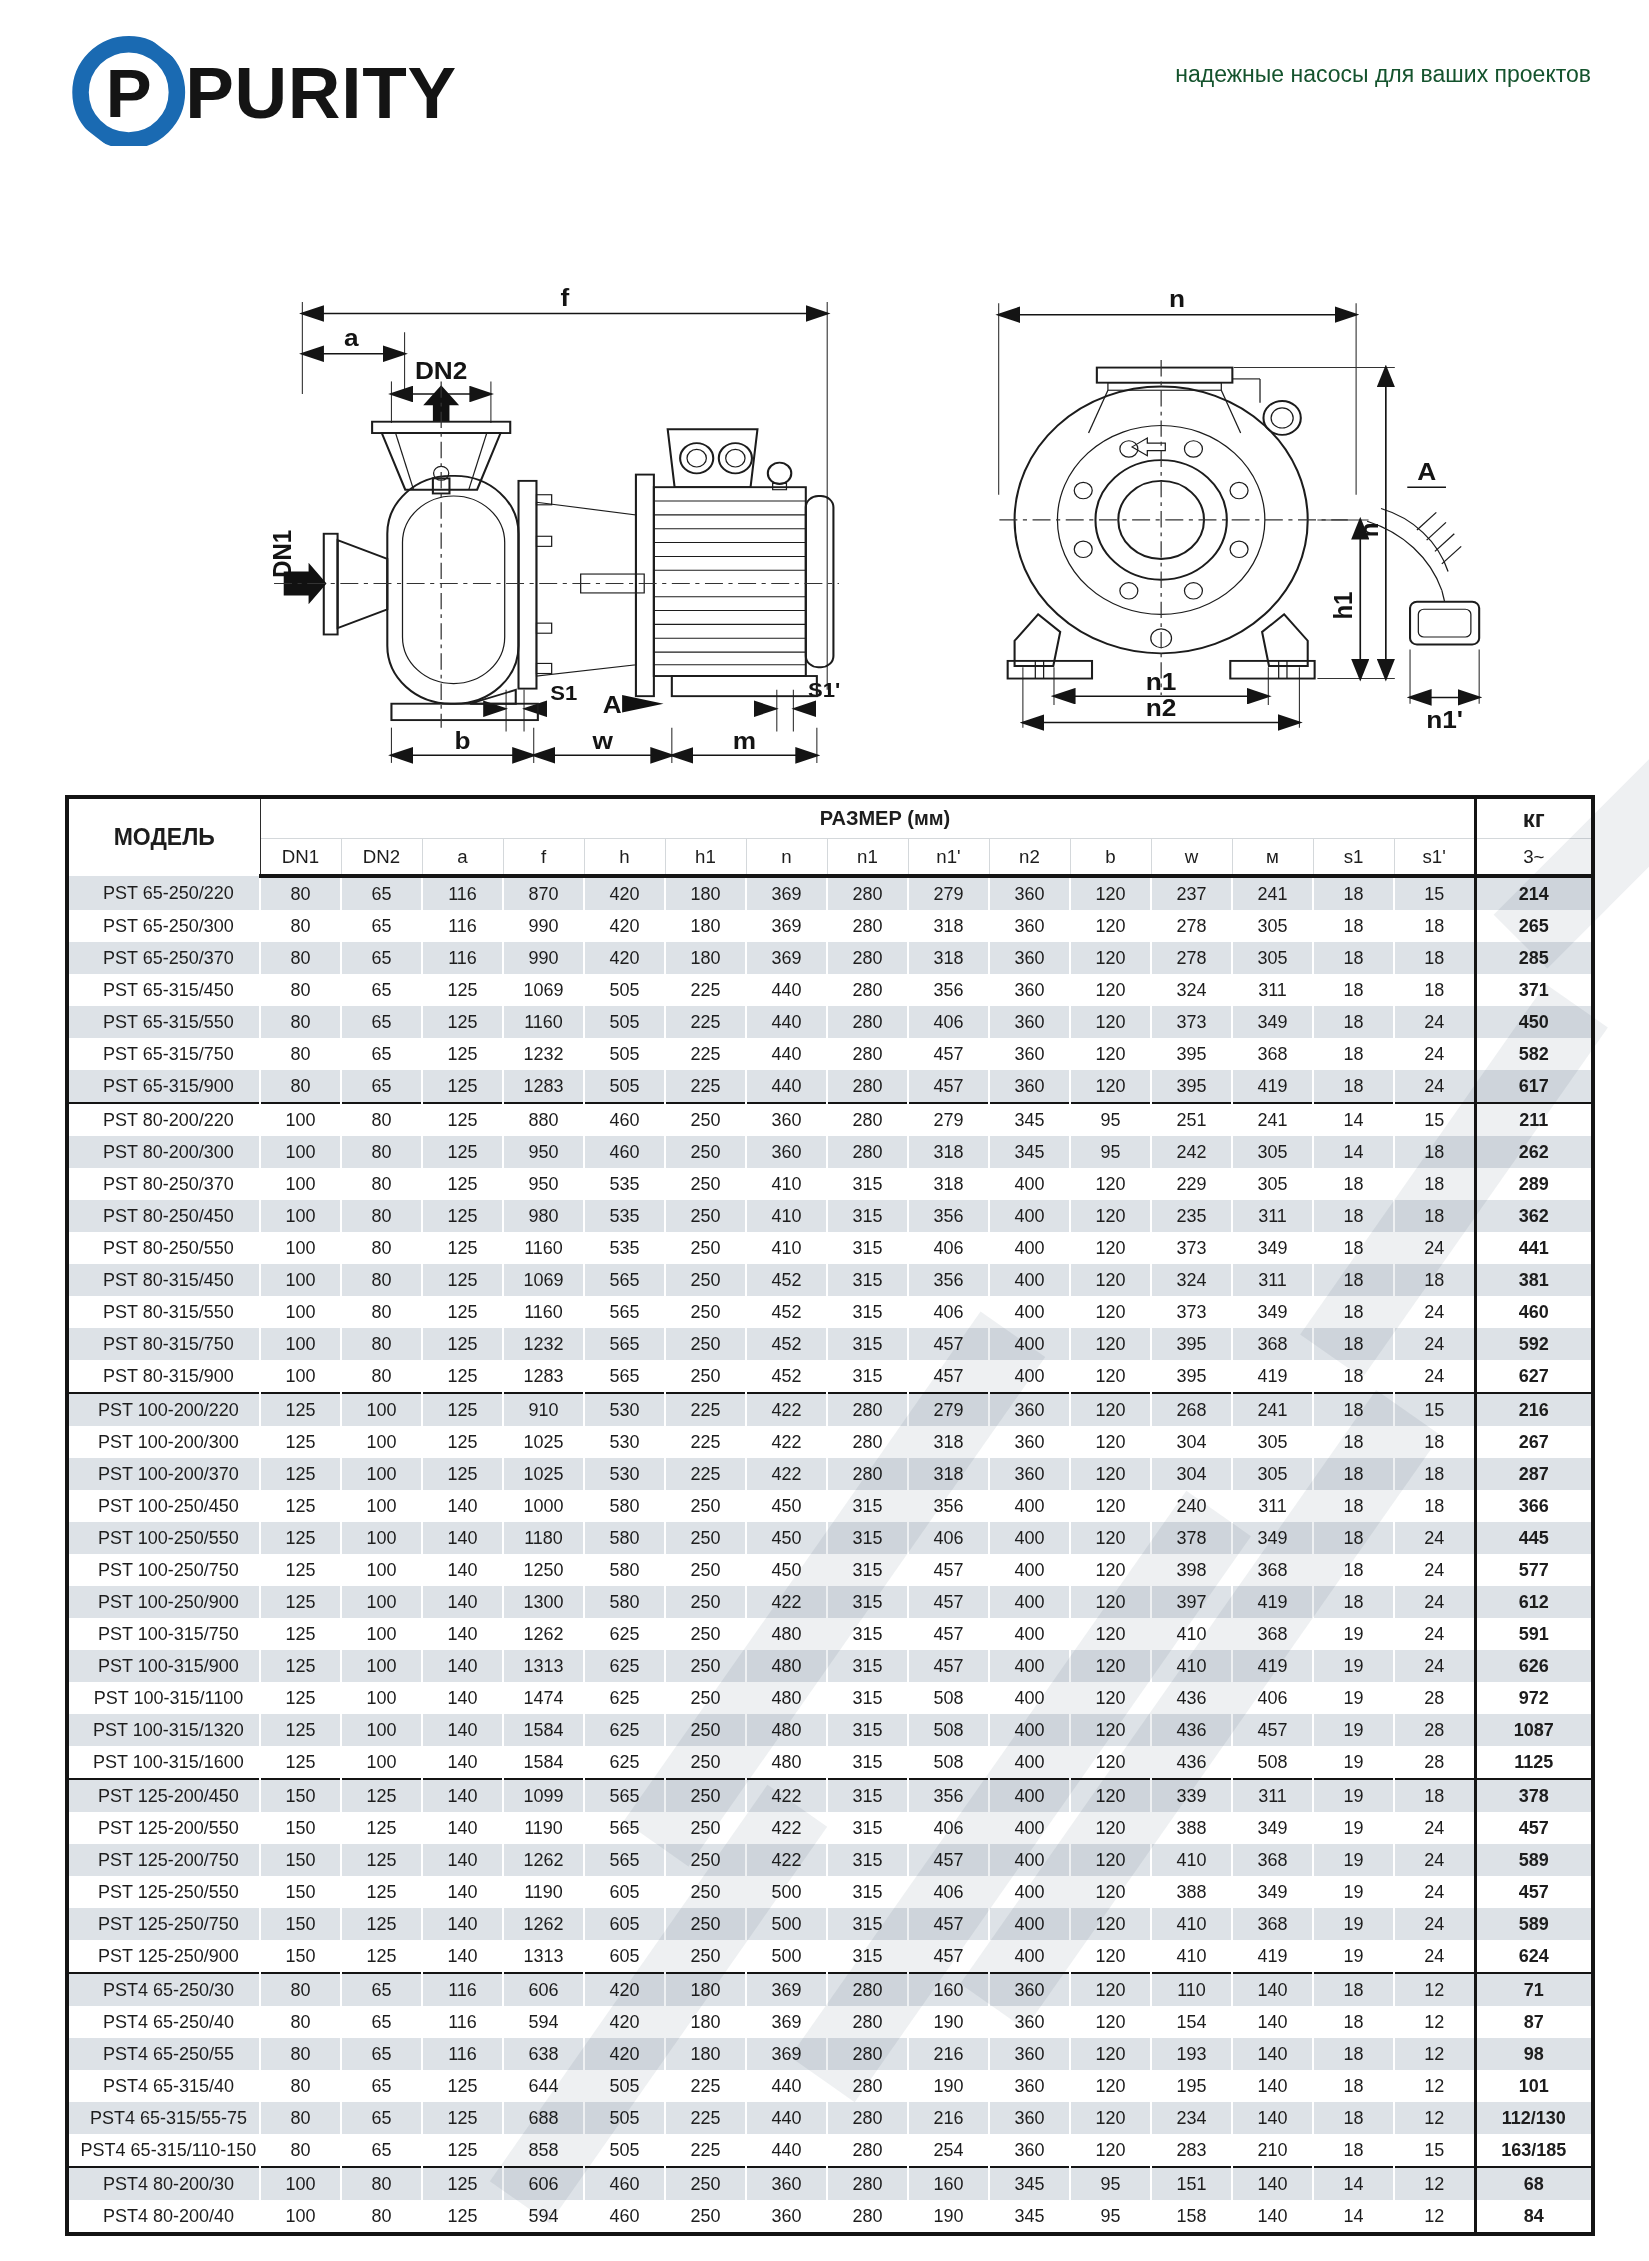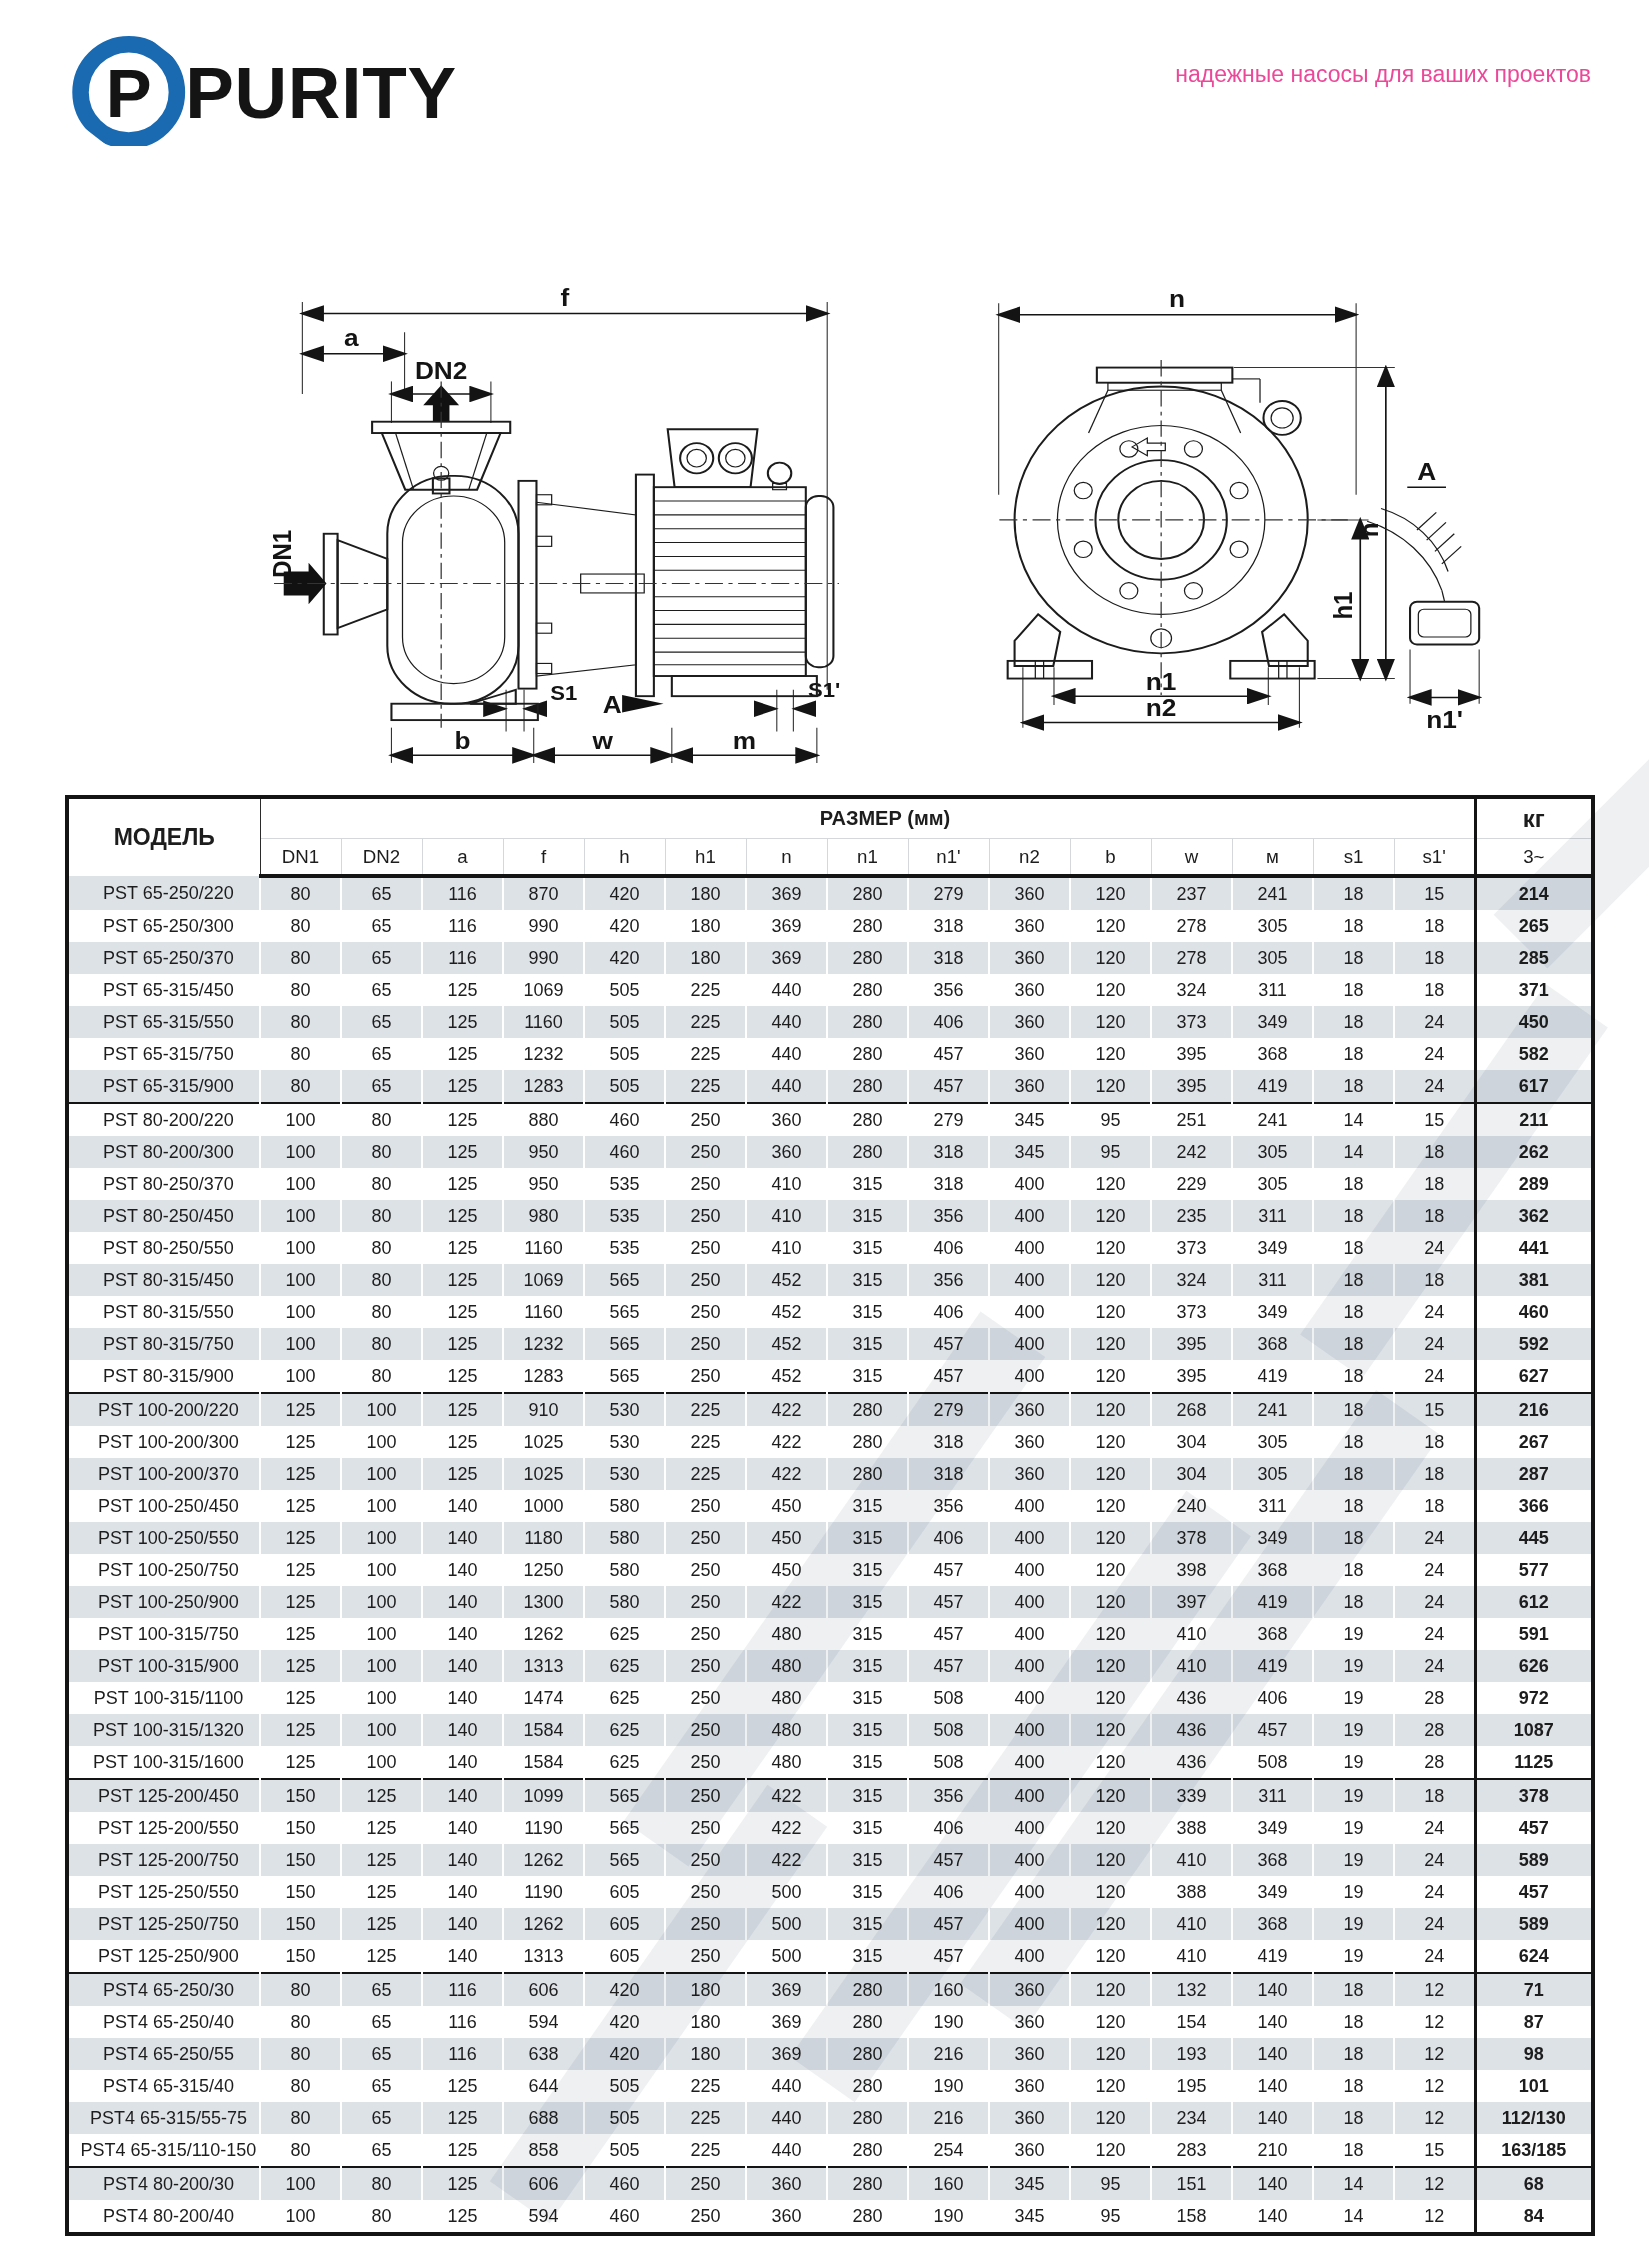--- a/index.html
+++ b/index.html
@@ -1,20 +1,20 @@
 <!DOCTYPE html>
 <html style="font-size:11px"><head>
 <meta charset="utf-8">
 <style>
   html,body{margin:0;padding:0;background:#fff;}
   .page{position:relative;width:1650px;height:2261px;background:#fff;overflow:hidden;
         font-family:"Liberation Sans",sans-serif;color:#1d1d1d;}
   
   .logo{position:absolute;left:62px;top:29px;}
-  .tagline{position:absolute;right:59px;top:61px;font-size:23px;color:#ec4899;}
+  .tagline{position:absolute;right:59px;top:61px;font-size:23px;color:#14532d;}
   
   .draw-left{position:absolute;left:263px;top:287px;}
   .draw-right{position:absolute;left:933px;top:287px;}
   svg{display:block;}
   svg text{font-family:"Liberation Sans",sans-serif;fill:#141414;}
   .dimlab{font-size:38px;font-weight:bold;}
   .dimlab-s{font-size:32px;font-weight:bold;}
   .outline{fill:none;stroke:#1c1c1c;stroke-width:3;}
   .thin{fill:none;stroke:#1c1c1c;stroke-width:1.8;}
   .dim{fill:none;stroke:#141414;stroke-width:2.4;}
@@ -923,21 +923,21 @@
             <td>65</td>
             <td>116</td>
             <td>606</td>
             <td>420</td>
             <td>180</td>
             <td>369</td>
             <td>280</td>
             <td>160</td>
             <td>360</td>
             <td>120</td>
-            <td>132</td>
+            <td>110</td>
             <td>140</td>
             <td>18</td>
             <td>12</td>
             <td class="kg">71</td>
           </tr>
           <tr class="">
             <td class="model">PST4 65-250/40</td>
             <td>80</td>
             <td>65</td>
             <td>116</td>

